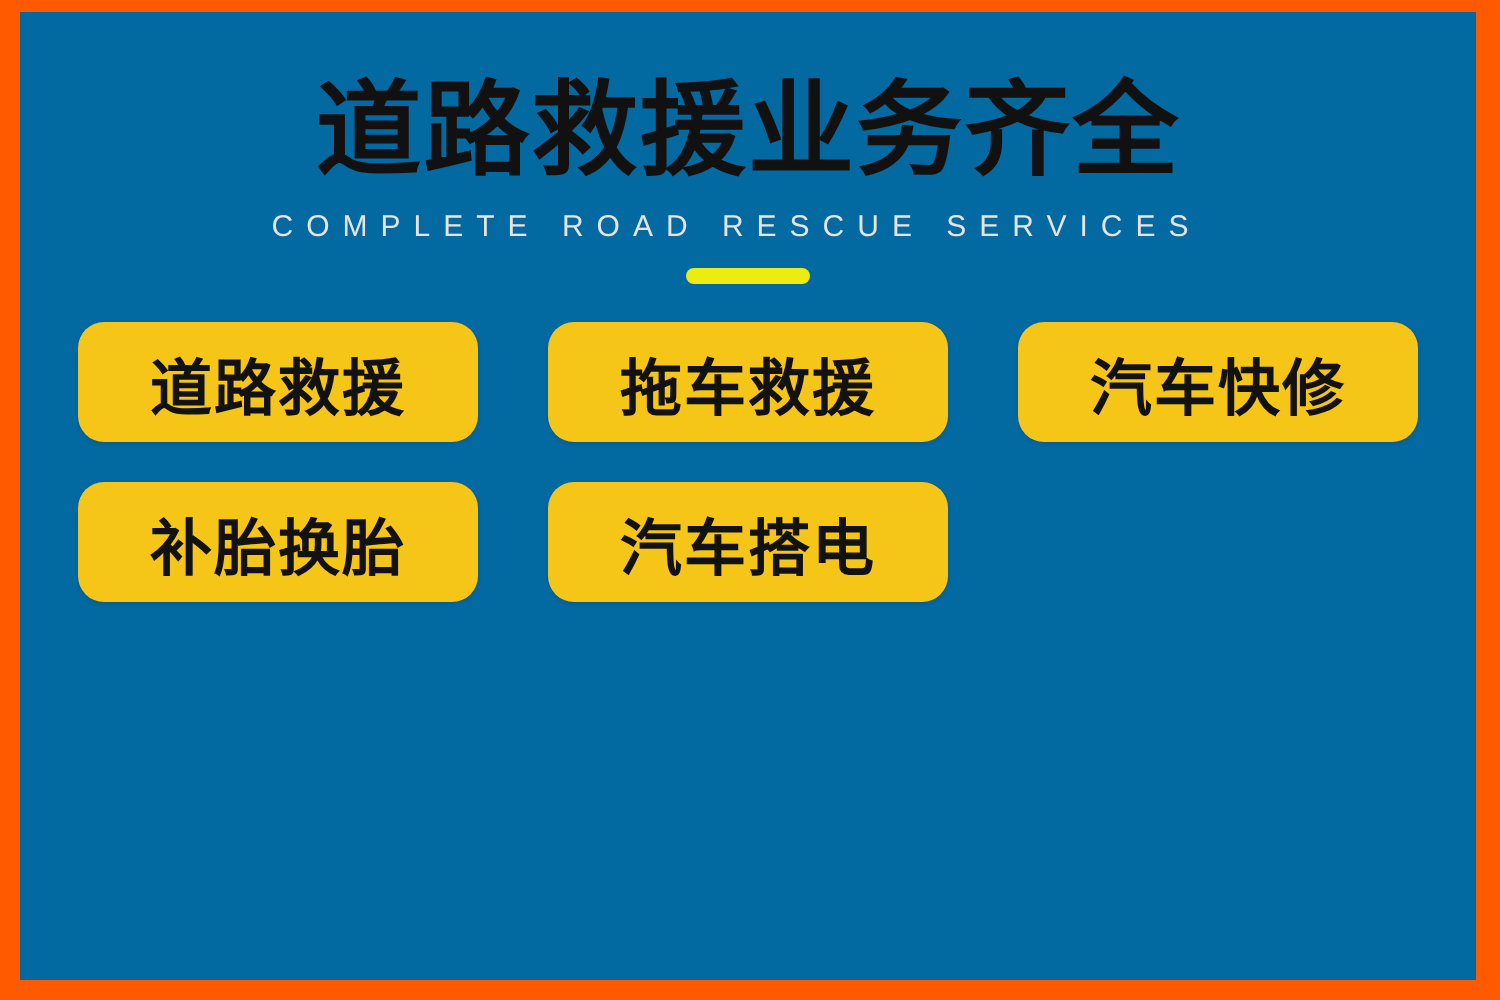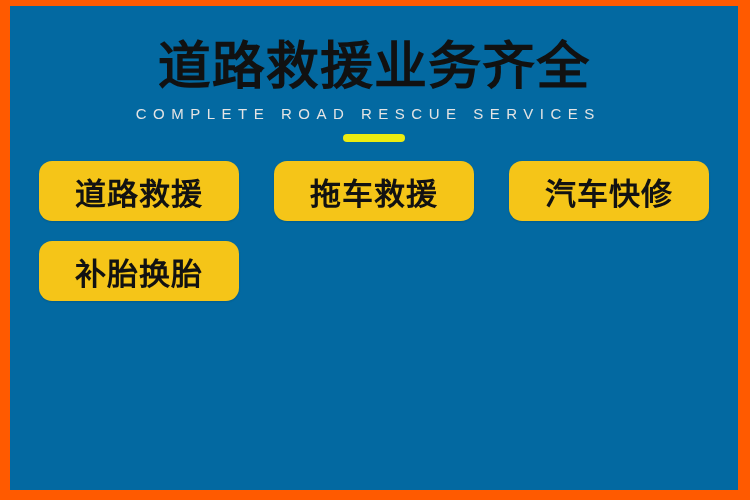--- a/index.html
+++ b/index.html
@@ -122,17 +122,18 @@
       <div class="subtitle">COMPLETE ROAD RESCUE SERVICES</div>
       <div class="divider"></div>
     </div>
 
     <div class="grid-wrap">
       <div class="grid">
         <button class="service-btn">道路救援</button>
         <button class="service-btn">拖车救援</button>
         <button class="service-btn">汽车快修</button>
         <button class="service-btn">补胎换胎</button>
+        <button class="service-btn">汽车搭电</button>
       </div>
     </div>
 
   </div>
 </div>
 
 </body></html>

